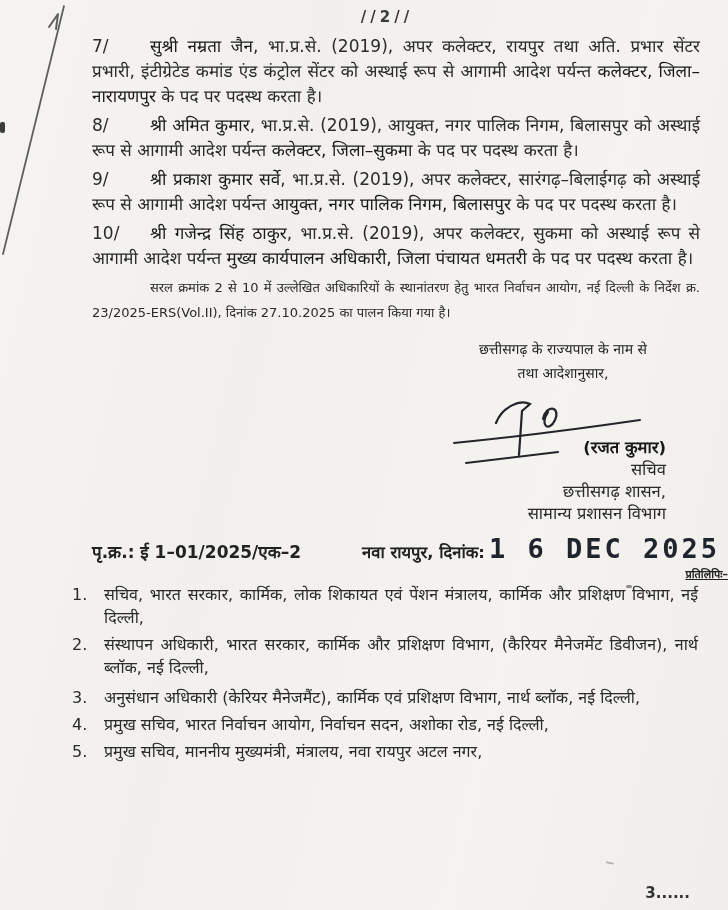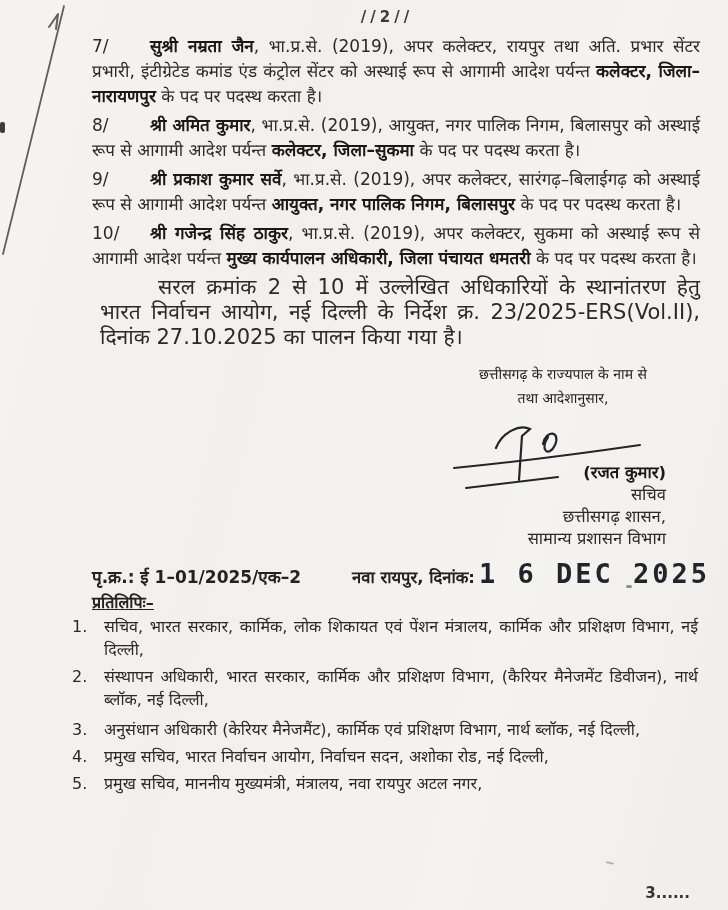--- a/index.html
+++ b/index.html
@@ -15,45 +15,45 @@
     color:var(--ink);
   }
   .pen-mark{position:absolute;top:0;left:0;width:80px;height:260px;color:var(--pen-mark);}
   .page-num{
     text-align:center;padding:8px 0 0 46px;font-size:15px;letter-spacing:4px;
     color:#3a3a3a;font-weight:600;height:28px;
   }
   .body-col{padding:6px 28px 0 92px;}
   .order{font-size:17px;line-height:25px;text-align:justify;margin:0 0 4px 0;}
   .order .onum{display:inline-block;width:58px;font-weight:400;}
-  .order b,.order .seg-b{font-weight:700;color:var(--ink-bold);}
-  .compliance{font-size:21px;line-height:25px;text-align:justify;text-indent:58px;margin:2px 0 0 8px;}
+  .order b,.order .seg-b{font-weight:400;color:var(--ink-bold);}
+  .compliance{font-size:13px;line-height:25px;text-align:justify;text-indent:58px;margin:2px 0 0 0;}
   .authority{
     width:250px;margin:12px 40px 0 auto;text-align:center;
     font-size:14px;line-height:24px;color:#222;
   }
   .signature{
     position:relative;width:240px;margin:26px 62px 0 auto;text-align:right;
     font-size:16.5px;line-height:22px;
   }
   .scribble{position:absolute;top:-16px;left:0;width:240px;height:82px;color:#23252a;pointer-events:none;}
   .sig-name{font-weight:700;padding-top:26px;color:var(--ink-bold);}
   .ref-row{
     display:flex;justify-content:space-between;align-items:baseline;
-    padding:6px 18px 0 92px;margin-top:2px;gap:46px;
+    padding:6px 8px 0 92px;margin-top:2px;gap:46px;
   }
   .ref-no{font-size:17px;font-weight:700;color:#222;}
   .place-date{font-size:16.5px;font-weight:700;color:#222;white-space:nowrap;}
   .stamp{
     font-family:"DejaVu Sans Mono",monospace;font-weight:700;font-size:27px;
     letter-spacing:3px;color:var(--stamp-ink);padding-left:4px;
   }
   .copies-heading{
-    margin:2px 0 2px 92px;font-size:16px;font-weight:700;
-    text-decoration:underline;color:#222;
+    margin:2px 0 2px 92px;font-size:11px;font-weight:700;
+    text-decoration:underline;color:#222;text-align:right;
   }
   .copies{list-style:none;margin:2px 0 0 0;padding:0 30px 0 92px;}
   .copy-item{display:flex;margin:0 0 4px 0;font-size:16px;line-height:23px;}
   .copy-item .cnum{flex:0 0 32px;margin-left:-20px;}
   .copy-item .ctext{flex:1;text-align:justify;}
   .copy-item.gap{margin-top:7px;}
   .footer-next{position:absolute;right:38px;bottom:8px;font-size:15px;font-weight:600;color:#333;}
   .speck{position:absolute;background:#3c3c3c;border-radius:2px;}
   .speck.s1{left:0;top:122px;width:5px;height:11px;}
   .speck.s2{left:626px;top:585px;width:6px;height:3px;opacity:.55;}

